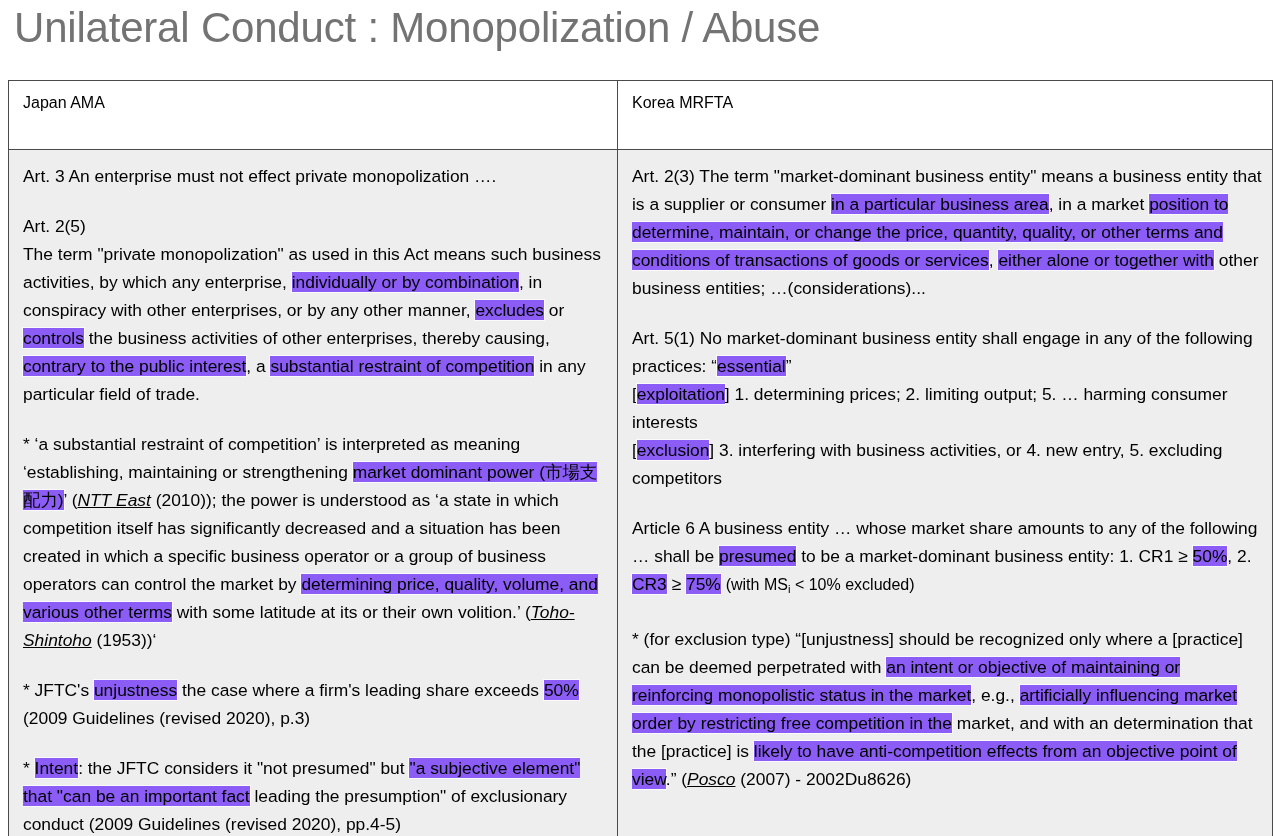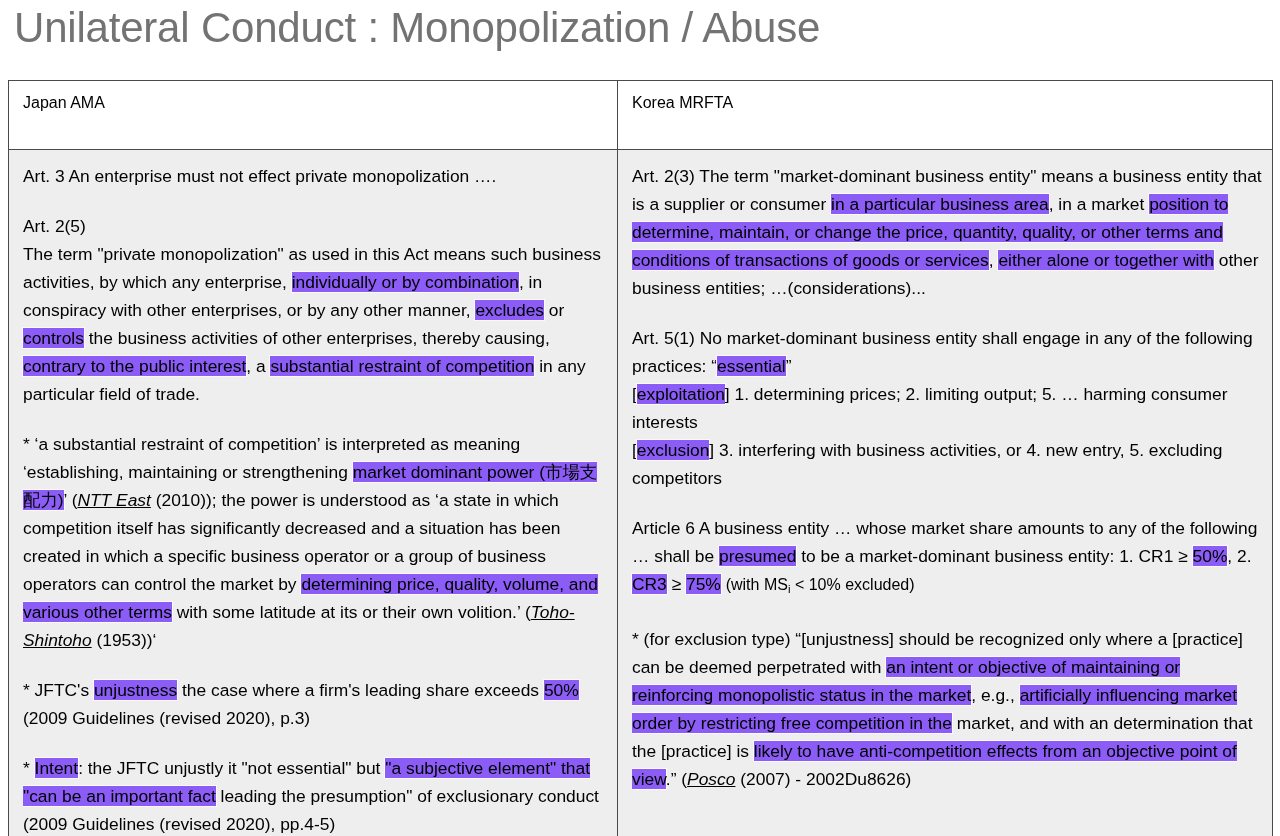--- a/index.html
+++ b/index.html
@@ -127,21 +127,21 @@
           <p class="para">Art. 3 An enterprise must not effect private monopolization ….</p>
 
           <p class="para tight">Art. 2(5)</p>
 
           <p class="para"><span>The term "private monopolization" as used in this Act means such business activities, by which any enterprise, </span><span class="hl">individually or by combination</span><span>, in conspiracy with other enterprises, or by any other manner, </span><span class="hl">excludes</span><span> or </span><span class="hl">controls</span><span> the business activities of other enterprises, thereby causing, </span><span class="hl">contrary to the public interest</span><span>, a </span><span class="hl">substantial restraint of competition</span><span> in any particular field of trade.</span></p>
 
           <p class="para"><span>* ‘a substantial restraint of competition’ is interpreted as meaning ‘establishing, maintaining or strengthening </span><span class="hl">market dominant power (<span class="jp">市場支配力</span>)</span><span>’ (</span><span class="it">NTT East</span><span> (2010)); the power is understood as ‘a state in which competition itself has significantly decreased and a situation has been created in which a specific business operator or a group of business operators can control the market by </span><span class="hl">determining price, quality, volume, and various other terms</span><span> with some latitude at its or their own volition.’ (</span><span class="it">Toho-Shintoho</span><span> (1953))‘</span></p>
 
           <p class="para"><span>* JFTC's </span><span class="hl">unjustness</span><span> the case where a firm's leading share exceeds </span><span class="hl">50%</span><span> (2009 Guidelines (revised 2020), p.3)</span></p>
 
-          <p class="para"><span>* </span><span class="hl">Intent</span><span>: the JFTC unjustly it "not essential" but </span><span class="hl">"a subjective element" that "can be an important fact</span><span> leading the presumption" of exclusionary conduct (2009 Guidelines (revised 2020), pp.4-5)</span></p>
+          <p class="para"><span>* </span><span class="hl">Intent</span><span>: the JFTC considers it "not presumed" but </span><span class="hl">"a subjective element" that "can be an important fact</span><span> leading the presumption" of exclusionary conduct (2009 Guidelines (revised 2020), pp.4-5)</span></p>
 
         </td>
 
         <td class="body-cell">
 
           <p class="para"><span>Art. 2(3) The term "market-dominant business entity" means a business entity that is a supplier or consumer </span><span class="hl">in a particular business area</span><span>, in a market </span><span class="hl">position to determine, maintain, or change the price, quantity, quality, or other terms and conditions of transactions of goods or services</span><span>, </span><span class="hl">either alone or together with</span><span> other business entities; …(considerations)...</span></p>
 
           <p class="para tight"><span>Art. 5(1) No market-dominant business entity shall engage in any of the following practices: “</span><span class="hl">essential</span><span>”</span></p>
 
           <p class="para tight"><span>[</span><span class="hl">exploitation</span><span>] 1. determining prices; 2. limiting output; 5. … harming consumer interests</span></p>

